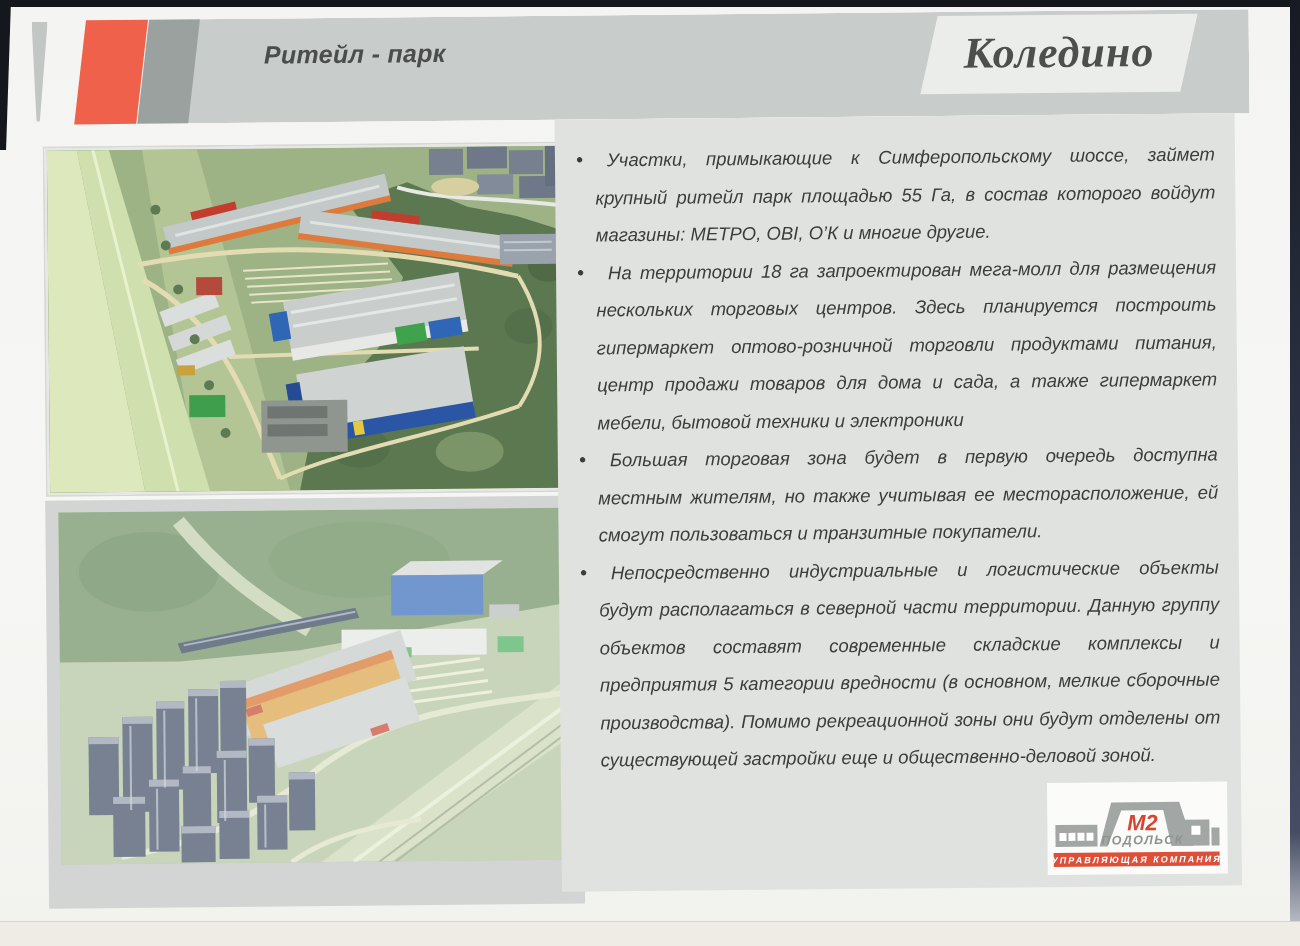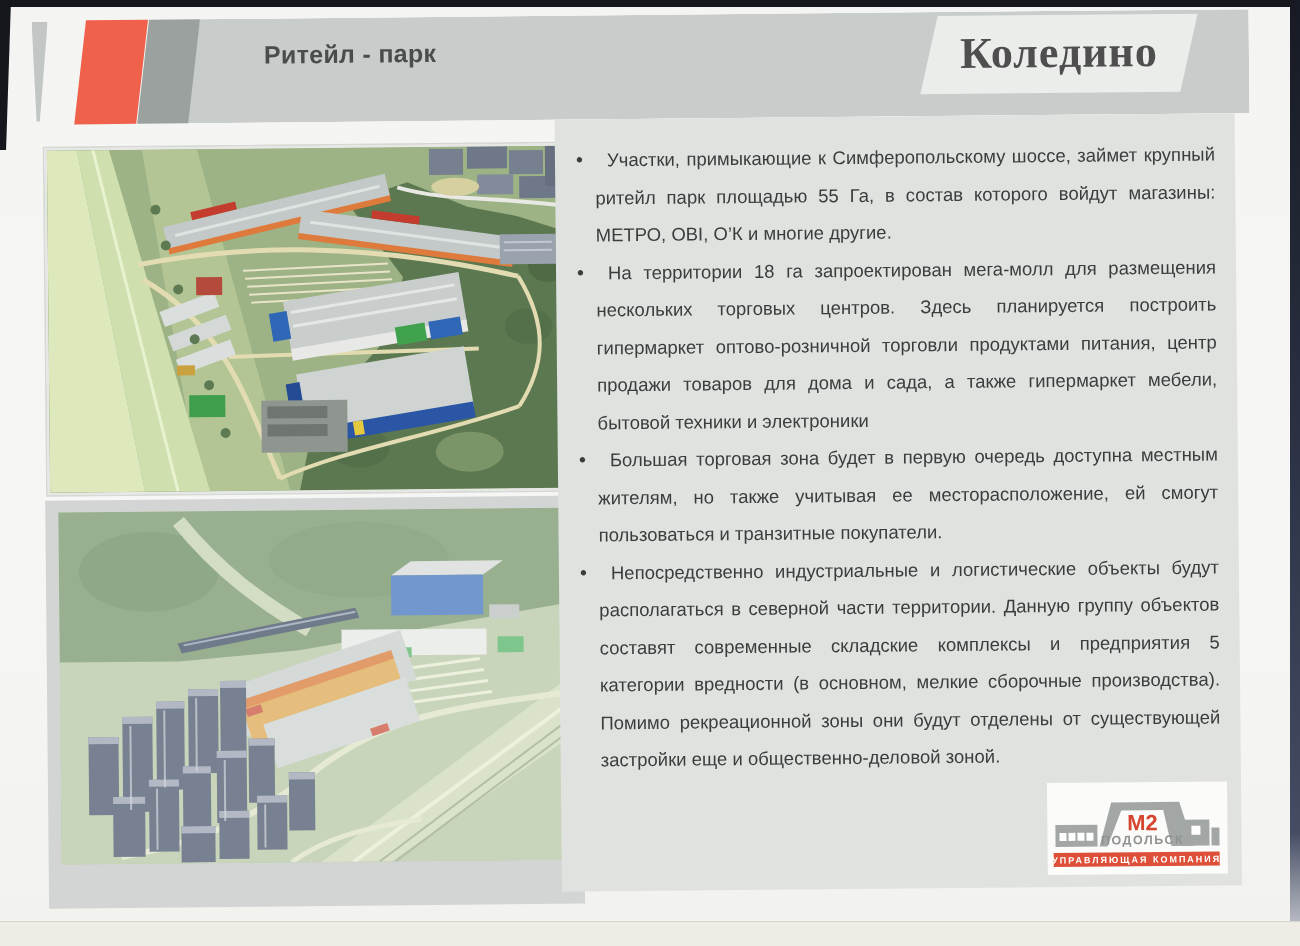--- a/index.html
+++ b/index.html
@@ -11,21 +11,21 @@
   
   .edge-top{position:absolute;left:0;top:0;width:1300px;height:7px;background:#14171b;}
   .edge-left{position:absolute;left:0;top:0;width:11px;height:150px;background:#14171b;
              clip-path:polygon(0 0,100% 0,55% 100%,0 100%);}
   .edge-right{position:absolute;left:1290px;top:0;width:10px;height:924px;
               background:linear-gradient(180deg,#171a22 0%,#2a3042 45%,#454c63 90%,#b9bcc4 100%);}
   .sheet-below{position:absolute;left:0;top:921px;width:1300px;height:25px;
                background:#eeece4;border-top:1px solid #d6d5cd;}
   
   .page{position:absolute;left:0;top:6px;width:1291px;height:916px;
-        background:linear-gradient(180deg,#f4f4f2 0%,#f6f6f4 60%,#f2f2ef 100%);}
+        background:linear-gradient(180deg,#f4f4f2 0%,#f6f6f4 60%,#f2f2ef 100%);font-style:italic;}
   .rot{position:absolute;left:0;top:0;width:1291px;height:916px;
        transform:rotate(-0.55deg);transform-origin:640px 470px;}
 
   
   .band{position:absolute;left:191px;top:9px;width:1062px;height:104px;
         background:#c8ccca;clip-path:polygon(13px 0,100% 0,100% 100%,0 100%);}
   .decor-wedge{position:absolute;left:36px;top:10px;width:16px;height:100px;background:#c2c6c4;
                clip-path:polygon(0 0,100% 0,45% 100%,25% 100%);}
   .decor-orange{position:absolute;left:84px;top:9px;width:62px;height:104px;background:#ef614b;
                 transform:skewX(-7deg);}

